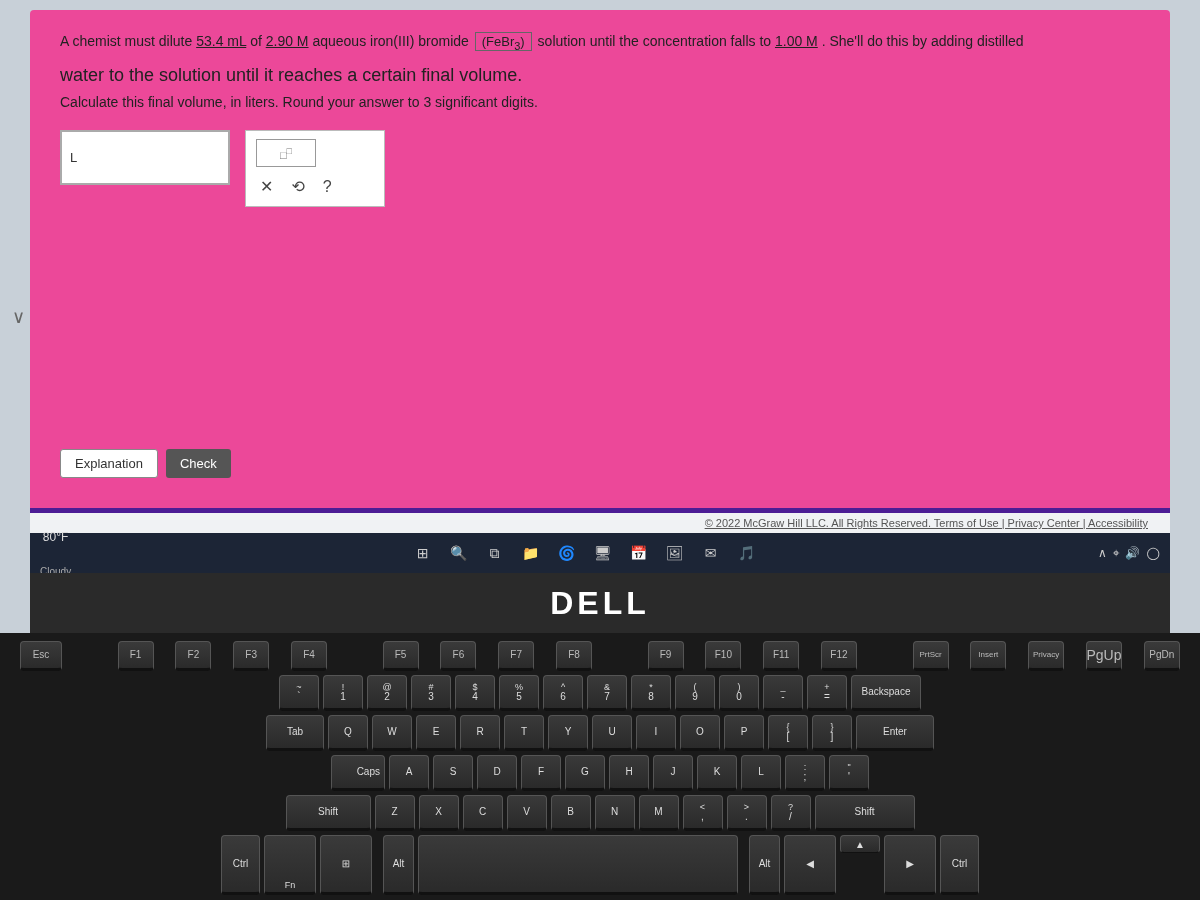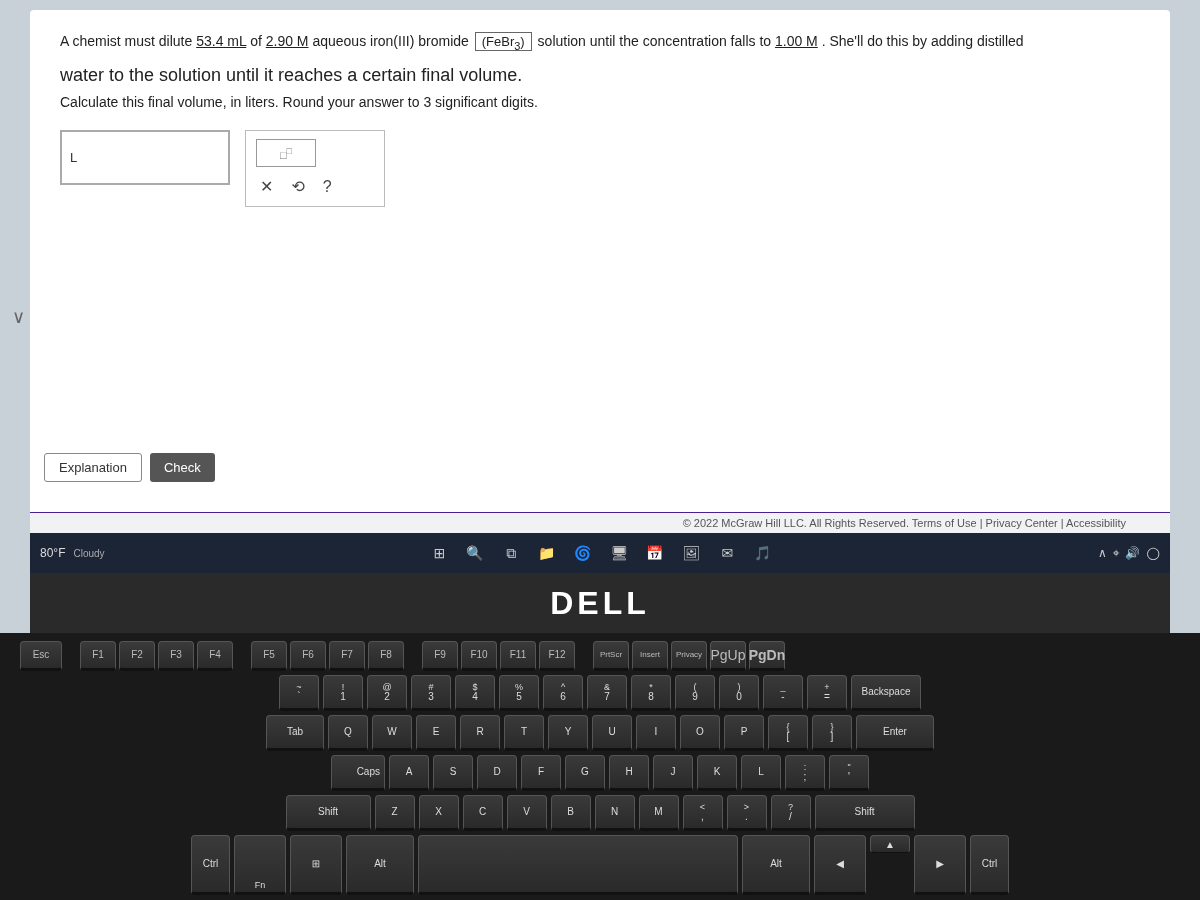--- a/index.html
+++ b/index.html
@@ -18,21 +18,21 @@
       width: 100%;
       height: 640px;
       background: #c8d0d8;
       display: flex;
       flex-direction: column;
       position: relative;
     }
 
     
     .content-area {
-      background: #ffffff;
+      background: #ec4899;
       margin: 10px 30px 0 30px;
       flex: 1;
       padding: 20px 30px;
       border-radius: 4px 4px 0 0;
       position: relative;
     }
 
     .question-text {
       font-size: 14px;
       color: #222;
@@ -119,21 +119,21 @@
       color: #444;
       background: none;
       border: none;
       padding: 2px 4px;
     }
 
     
     .bottom-buttons {
       position: absolute;
       bottom: 30px;
-      left: 14px;
+      left: 30px;
       display: flex;
       gap: 8px;
       margin-top: 41px;
     }
 
     .btn-explanation {
       border: 1px solid #888;
       background: white;
       padding: 6px 14px;
       font-size: 13px;
@@ -148,26 +148,27 @@
       padding: 6px 14px;
       font-size: 13px;
       color: white;
       cursor: pointer;
       border-radius: 3px;
     }
 
     
     .copyright-bar {
       background: #f0f2f4;
-      padding: 4px 44px;
+      padding: 4px 22px;
       font-size: 11px;
       color: #555;
       text-align: right;
-      border-top: 1px solid #4c1d95;
+      border-top: 5px solid #4c1d95;
       margin: 0 30px;
+      text-decoration: underline;
     }
 
     
     .taskbar {
       background: #1c2536;
       height: 40px;
       display: flex;
       align-items: center;
       padding: 0 10px;
       gap: 8px;
@@ -179,20 +180,21 @@
       align-items: center;
       gap: 6px;
     }
 
     .weather-widget {
       display: flex;
       align-items: center;
       gap: 4px;
       color: #ddd;
       font-size: 12px;
+      flex-direction: column;
     }
 
     .taskbar-center {
       flex: 1;
       display: flex;
       justify-content: center;
       gap: 8px;
       align-items: center;
     }
 
@@ -285,28 +287,28 @@
     .key-esc { width: 42px; }
     .key-f { width: 36px; }
     .key-num { width: 40px; }
     .key-backspace { width: 70px; }
     .key-tab { width: 58px; }
     .key-caps { width: 54px; align-items: flex-end; }
     .key-enter { width: 78px; }
     .key-shift-l { width: 85px; }
     .key-shift-r { width: 100px; }
     .key-ctrl { width: 39px; }
-    .key-alt { width: 68px; }
+    .key-alt { width: 31px; margin-left: 7px; }
     .key-space { width: 320px; }
     .key-wide { width: 52px; }
 
     .fn-row {
       display: flex;
       gap: 3px;
-      justify-content: flex-start;
+      justify-content: space-between;
       align-items: center;
     }
 
     .fn-gap { width: 12px; }
 
     
     .screen-chevron {
       position: absolute;
       left: 12px;
       top: 50%;
@@ -454,21 +456,21 @@
     <div class="key key-f">
         <span class="bot-char" style="font-size:8px;">Insert</span>
       </div>
     <div class="key key-f">
         <span class="bot-char" style="font-size:8px;">Privacy</span>
       </div>
     <div class="key key-f">
         <span class="bot-char" style="font-size:14px;">PgUp</span>
       </div>
     <div class="key key-f">
-        <span class="bot-char" style="font-size:14px;font-weight:bold;">PgDn</span>
+        <span class="bot-char" style="font-size:10px;">PgDn</span>
       </div>
   </div>
 
   <div class="keyboard-row">
     <div class="key key-num">
         <span class="top-char">~</span>
         <span class="bot-char">`</span>
       </div>
     <div class="key key-num">
         <span class="top-char">!</span>

